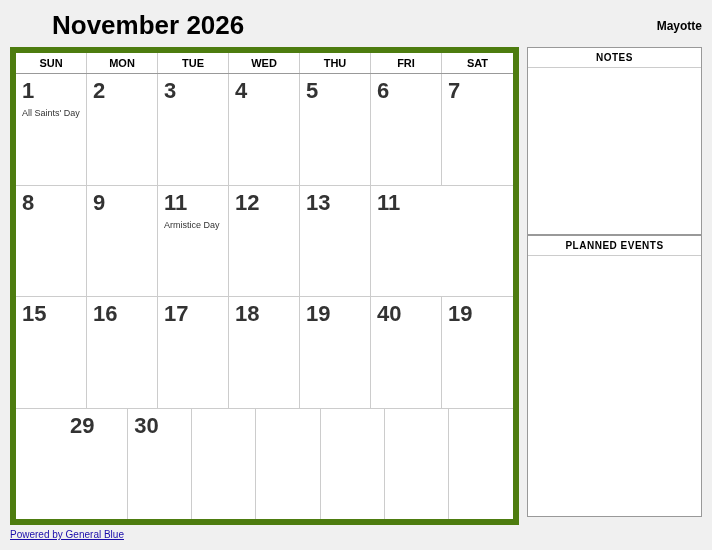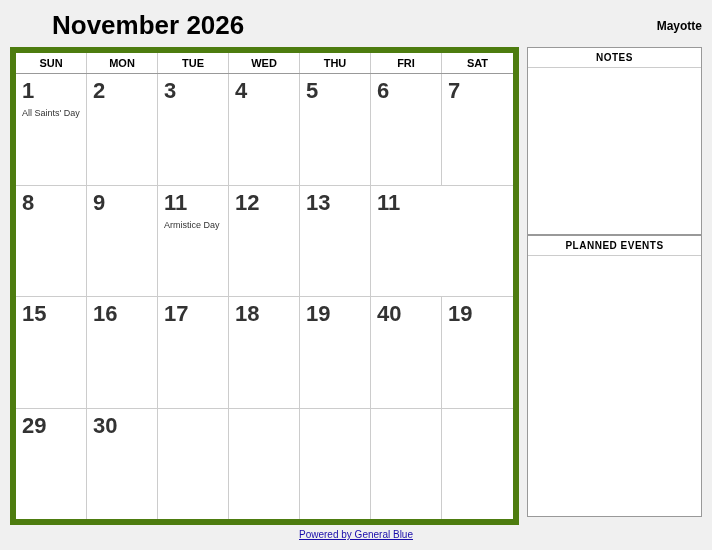--- a/index.html
+++ b/index.html
@@ -64,20 +64,21 @@
       flex: 1;
     }
     .calendar-week {
       display: grid;
       grid-template-columns: repeat(7, 1fr);
       flex: 1;
       border-bottom: 1px solid #ccc;
     }
     .calendar-week:last-child {
       border-bottom: none;
+      padding-left: 48px;
     }
     .calendar-day {
       border-right: 1px solid #ccc;
       padding: 4px 6px;
       display: flex;
       flex-direction: column;
       min-height: 70px;
     }
     .calendar-day:last-child {
       border-right: none;
@@ -122,21 +123,21 @@
       font-weight: bold;
       padding: 4px;
       color: #000;
       border-bottom: 1px solid #ccc;
       letter-spacing: 0.5px;
     }
     .sidebar-box-content {
       flex: 1;
     }
     .footer {
-      text-align: center;
+      text-align: left;
       margin-top: 4px;
       font-size: 10px;
     }
     .footer a {
       color: #1a0dab;
       text-decoration: underline;
     }
   </style>
 </head>
 <body>

